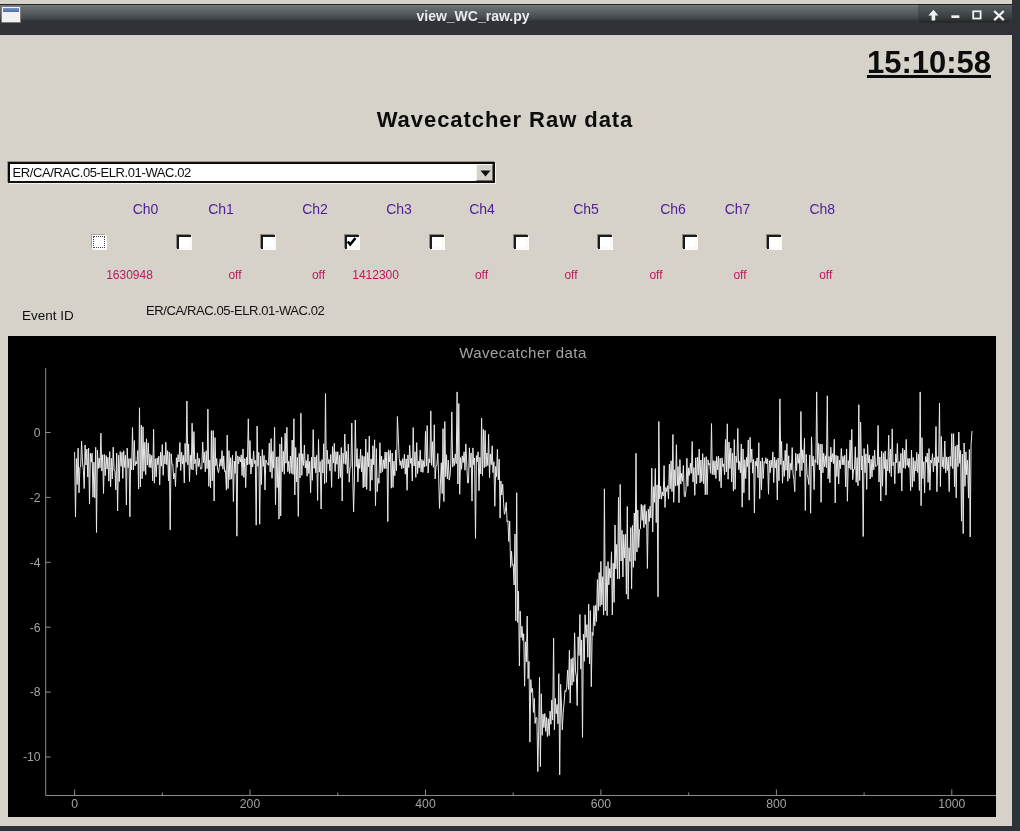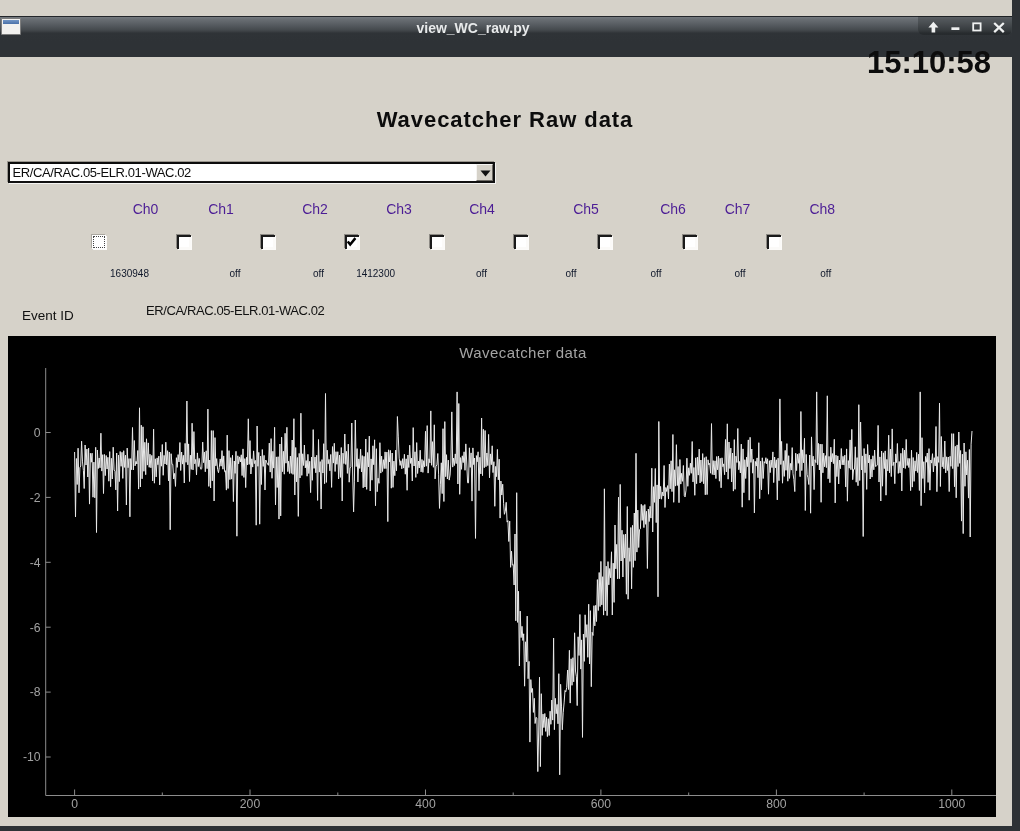--- a/index.html
+++ b/index.html
@@ -1,49 +1,49 @@
 <!DOCTYPE html>
 <html><head>
 <meta charset="utf-8">
 <style>
 * { margin:0; padding:0; box-sizing:border-box; }
 html,body { width:1020px; height:831px; overflow:hidden; }
 body { font-family:"Liberation Sans", sans-serif; background:#d6d2c9; position:relative; }
 .abs { position:absolute; }
 
-#titlebar { left:0; top:16px; width:1020px; height:41px;
+#titlebar { left:0; top:4px; width:1020px; height:31px;
   background:linear-gradient(to bottom,#7b8085 0px,#6a6f74 3px,#565b60 9px,#44494d 14px,#383c40 16px,#2f3337 17px,#2e3236 25px); }
 #titlebar .topline { position:absolute; left:0; top:0; width:100%; height:1px; background:#23262a; }
 #wicon { position:absolute; left:1px; top:2px; width:20px; height:17px; background:#f2f1ef;
   border:1px solid #7d7d7d; border-radius:1px; }
 #wicon .bar { position:absolute; left:1px; top:1px; right:1px; height:4px; background:linear-gradient(#7396c6,#4a70a8); }
 #wtitle { position:absolute; left:0; top:0; width:946px; text-align:center; line-height:24px;
   font-size:14px; font-weight:bold; color:#e8eaeb; }
 #btngroup { position:absolute; right:8px; top:0; width:94px; height:19px;
   background:rgba(15,18,20,0.25); border-radius:0 0 6px 6px; }
 
 #rborder { left:1012px; top:0; width:8px; height:831px; background:#2e3236; }
 #bborder { left:0; top:826px; width:1020px; height:5px; background:#2e3236; }
 
-#clock { top:44px; left:0; width:991px; text-align:right; font-size:31px; font-weight:bold; color:#0c0c0c; line-height:37px;}
+#clock { top:44px; left:0; width:991px; text-align:right; font-size:31px; font-weight:bold; color:#0c0c0c; line-height:37px;text-decoration:underline;}
 #maintitle { top:107px; left:505px; transform:translateX(-50%); font-size:22px; font-weight:bold; color:#0c0c0c; white-space:nowrap; letter-spacing:0.95px;}
 
 #combo { left:8px; top:162px; width:487px; height:21px; background:#ffffff;
   border-top:2px solid #0c0c0c; border-left:2px solid #0c0c0c; border-bottom:2px solid #111111; border-right:2px solid #111111;
   box-shadow:1px 1px 0 #f4f3f1, -1px -1px 0 #9a968e; }
 #combo .txt { position:absolute; left:2.5px; top:0px; font-size:13px; color:#0c0c0c; line-height:17px; letter-spacing:-0.4px;}
 #combo .btn { position:absolute; right:0; top:0; width:17px; height:17px; background:#d6d2c9;
   border-top:1px solid #f5f4f2; border-left:1px solid #f5f4f2; border-right:1px solid #6f6c66; border-bottom:1px solid #6f6c66; }
 #combo .btn svg { position:absolute; left:3px; top:5px; }
 
 .chlab { top:201px; transform:translateX(-50%); font-size:14px; color:#4c1d95; }
 .cb { top:235px; width:14px; height:14px; background:#fff;
   box-shadow:inset 2px 2px 0 #1a1a1a, inset -2px -2px 0 #fbfaf8, -1px -1px 0 #8d8a84, 1px 1px 0 #fcfbf9; }
 .cb.focus { box-shadow:-1px -1px 0 #aaa79f, 1px 1px 0 #fcfbf9; outline:1px dotted #444; outline-offset:-2px; }
-.ev { top:268px; transform:translateX(-50%); font-size:10px; color:#0f172a; }
+.ev { top:268px; transform:translateX(-50%); font-size:12px; color:#be185d; }
 #evid { left:22px; top:268px; font-size:13.5px; color:#111;margin-top:40px; }
 #devlab { left:146px; top:303px; font-size:13px; color:#111; letter-spacing:-0.4px;}
 
 #plot { left:8px; top:336px; width:988px; height:481px; }
 </style>
 </head>
 <body>
 <div class="abs" id="titlebar">
   <div class="topline"></div>
   <div id="wicon">

